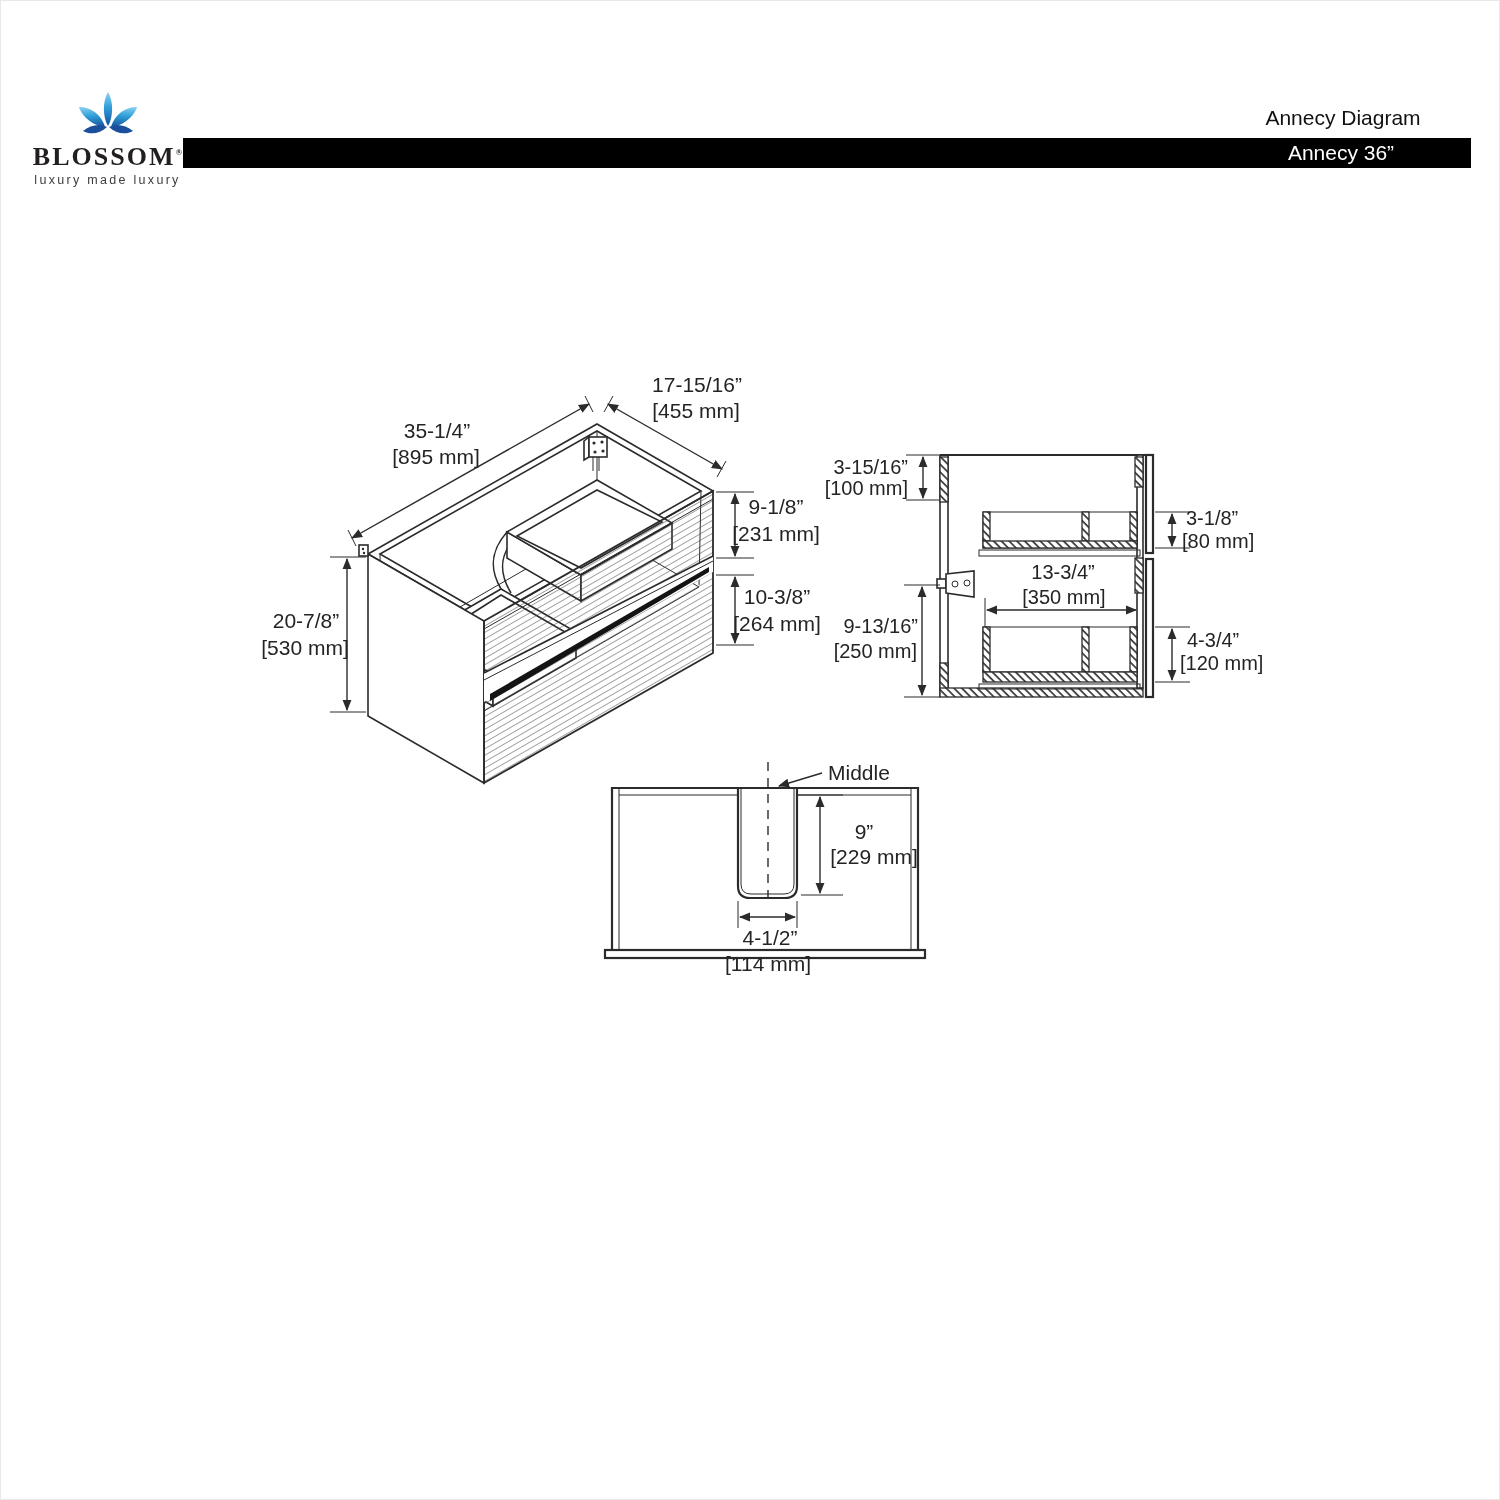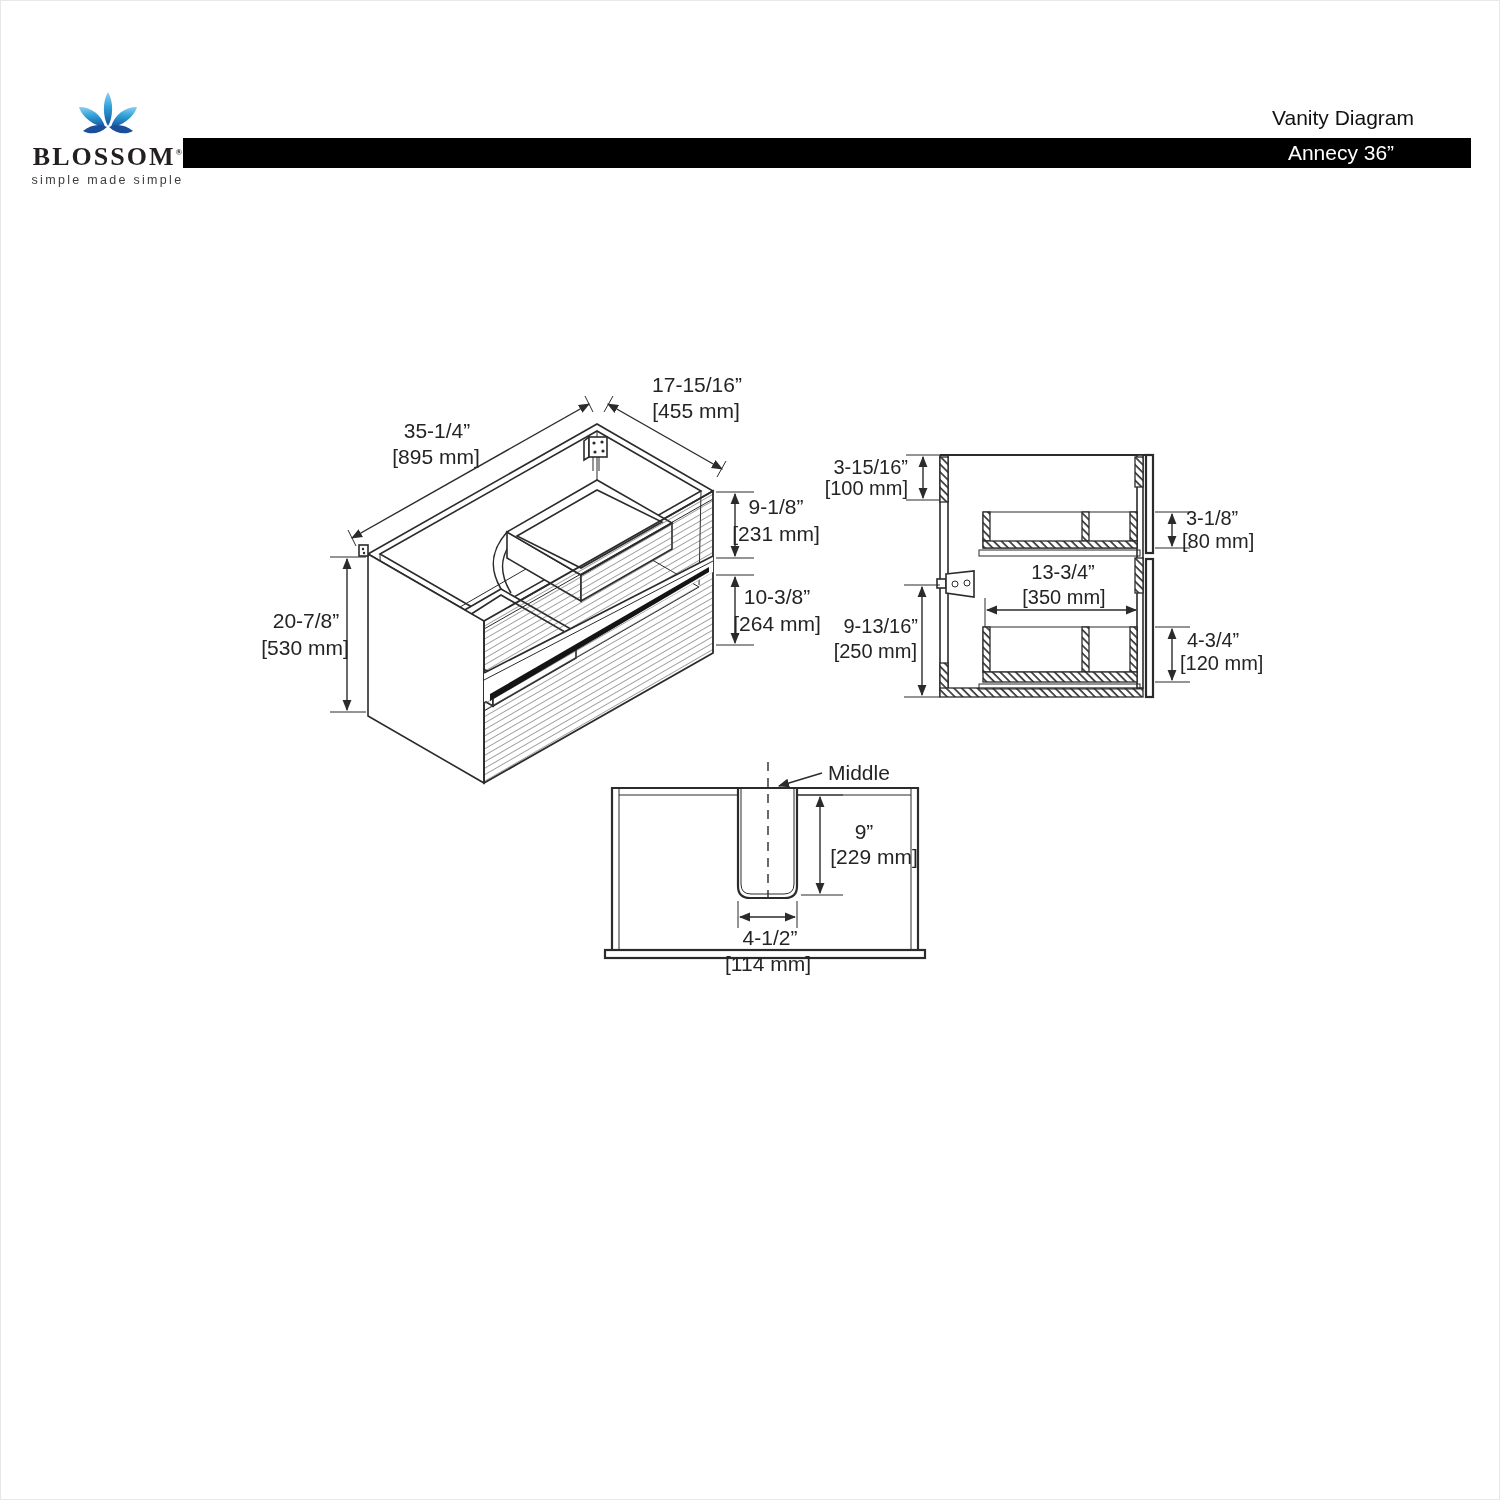--- a/index.html
+++ b/index.html
@@ -46,24 +46,24 @@
       </defs>
       <g transform="translate(55,42)">
         <path d="M0,0 C5,-8 6,-24 0,-34 C-6,-24 -5,-8 0,0 Z" fill="url(#lg)"></path>
         <path d="M-3,1 C-14,-2 -24,-10 -27,-22 C-15,-21 -5,-12 -3,1 Z" fill="url(#lg)" transform="rotate(-6)"></path>
         <path d="M3,1 C14,-2 24,-10 27,-22 C15,-21 5,-12 3,1 Z" fill="url(#lg)" transform="rotate(6)"></path>
         <path d="M-1,1 C-8,8 -18,9 -25,5 C-18,-1 -8,-3 -1,1 Z" fill="#1b4f9c"></path>
         <path d="M1,1 C8,8 18,9 25,5 C18,-1 8,-3 1,1 Z" fill="#1b4f9c"></path>
       </g>
     </svg>
     <div class="brand"><span>BLOSSOM</span><sup>®</sup></div>
-    <div class="tagline">simple made simple</div>
+    <div class="tagline">luxury made luxury</div>
   </div>
 
-  <div class="doc-title">Vanity Diagram</div>
+  <div class="doc-title">Annecy Diagram</div>
   <div class="title-bar">
     <span class="model">Annecy 36”</span>
   </div>
 
   <svg class="drawing" width="1500" height="1500" viewBox="0 0 1500 1500">
     <defs>
       <marker id="ah" viewBox="0 0 10 10" refX="9" refY="5" markerWidth="8" markerHeight="8" orient="auto-start-reverse">
         <path d="M0,1 L10,5 L0,9 Z" fill="#2b2b2b"></path>
       </marker>
       <pattern id="grain" width="10" height="5.6" patternUnits="userSpaceOnUse" patternTransform="rotate(-30)">

